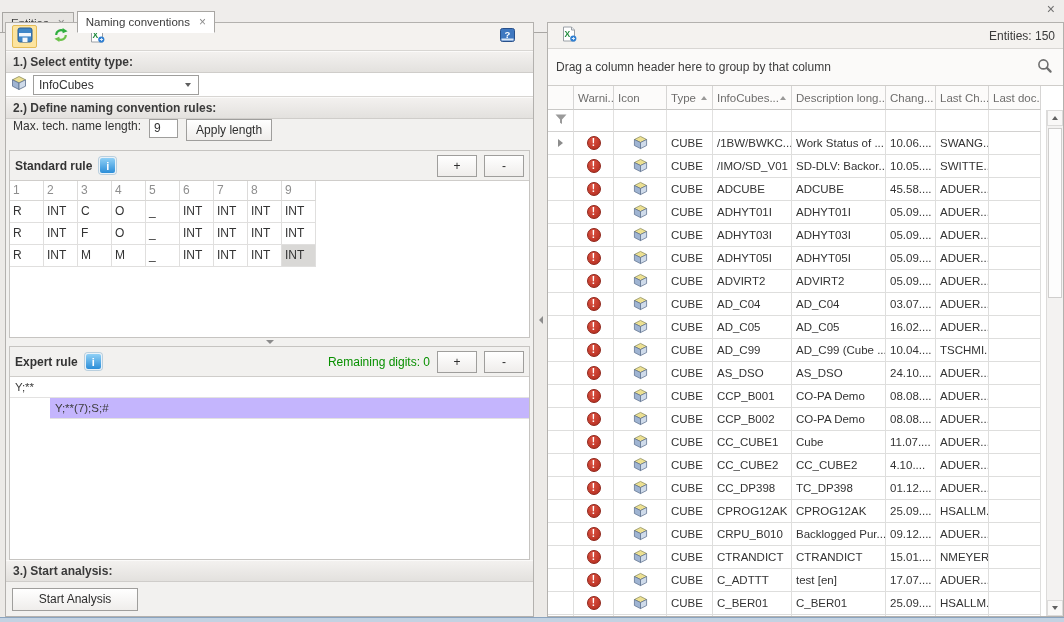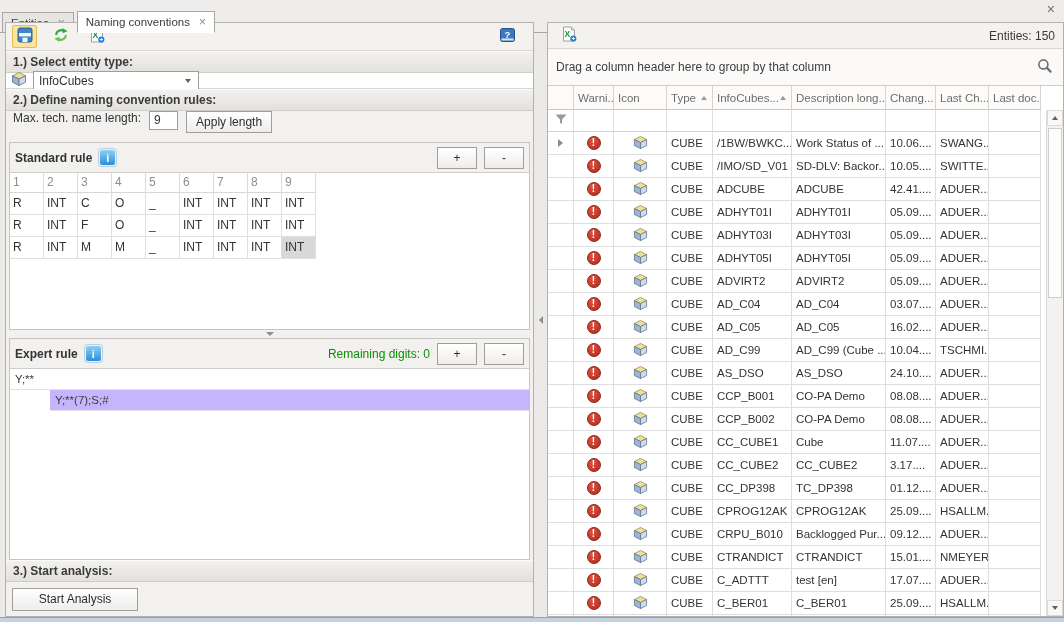--- a/index.html
+++ b/index.html
@@ -17,21 +17,21 @@
   .main { position:absolute; top:22px; left:0; right:0; bottom:5px; }
   .bottom-strip { position:absolute; left:0; right:0; bottom:0; height:5px; background:#c3d2e2; border-top:1px solid #8ba4bf; }
 
   
   .left-panel { position:absolute; left:5px; top:0; width:529px; height:100%; border:1px solid #b3b1ae; background:#f2f1ef; display:flex; flex-direction:column; }
   .lp-toolbar { height:28px; background:#f4f2ef; border-bottom:1px solid #d8d6d3; display:flex; align-items:center; padding:0 6px; gap:11px; flex:none; }
   .tool-btn { width:25px; height:23px; display:flex; align-items:center; justify-content:center; border-radius:2px; }
   .tool-btn.hl { background:#fce49f; border:1px solid #e3bb57; }
   .spacer { flex:1; }
   .sec-head { height:22px; line-height:21px; padding-left:7px; font-weight:bold; color:#3a3a3a; background:linear-gradient(#f3f1ef,#e3e1de); border-top:1px solid #fbfaf9; border-bottom:1px solid #cfcdca; flex:none; }
-  .entity-row { height:16px; background:#fff; display:flex; align-items:center; padding-left:5px; gap:6px; border-bottom:1px solid #d8d6d3; flex:none; }
+  .entity-row { height:24px; background:#fff; display:flex; align-items:center; padding-left:5px; gap:6px; border-bottom:1px solid #d8d6d3; flex:none; }
   .select { width:166px; height:20px; border:1px solid #9f9e9c; background:#fff; display:flex; align-items:center; padding-left:5px; }
   .dd-arrow { margin-left:auto; margin-right:7px; width:0; height:0; border-left:3.5px solid transparent; border-right:3.5px solid transparent; border-top:4px solid #5f5f5f; }
   .maxlen-row { height:31px; display:flex; align-items:flex-start; padding-left:7px; gap:8px; flex:none; }
   .txt-input { width:29px; height:19px; border:1px solid #9f9e9c; background:#fff; padding-left:4px; line-height:17px; }
   .btn { height:22px; border:1px solid #9f9e9c; background:linear-gradient(#ffffff,#efedeb); padding:0 9px; display:inline-flex; align-items:center; justify-content:center; color:#2e2e2e; }
   .small-btn { width:40px; }
 
   .rule-box { border:1px solid #c6c4c1; margin:0 3px; background:#f2f1ef; display:flex; flex-direction:column; }
   .rule-box.standard { height:188px; flex:none; }
   .rule-box.expert { flex:1; }
@@ -403,21 +403,21 @@
                 <svg width="15" height="15" viewBox="0 0 16 16">
                   <polygon points="8,1.5 14.5,4.8 8,8 1.5,4.8" fill="#ece092" stroke="#8a8a5a" stroke-width="0.8"></polygon>
                   <polygon points="1.5,4.8 8,8 8,14.5 1.5,11.2" fill="#9fb4d2" stroke="#5c6f8c" stroke-width="0.8"></polygon>
                   <polygon points="14.5,4.8 8,8 8,14.5 14.5,11.2" fill="#cfdbea" stroke="#5c6f8c" stroke-width="0.8"></polygon>
                 </svg>
               </span>
             </div>
             <div class="td">CUBE</div>
             <div class="td">ADCUBE</div>
             <div class="td">ADCUBE</div>
-            <div class="td">42.41....</div>
+            <div class="td">45.58....</div>
             <div class="td">ADUER...</div>
             <div class="td"></div>
             <div class="td filler"></div>
           </div>
 
           <div class="trow">
             <div class="td center"></div>
             <div class="td center">
               <span class="warn-icon"></span>
             </div>
@@ -679,21 +679,21 @@
                 <svg width="15" height="15" viewBox="0 0 16 16">
                   <polygon points="8,1.5 14.5,4.8 8,8 1.5,4.8" fill="#ece092" stroke="#8a8a5a" stroke-width="0.8"></polygon>
                   <polygon points="1.5,4.8 8,8 8,14.5 1.5,11.2" fill="#9fb4d2" stroke="#5c6f8c" stroke-width="0.8"></polygon>
                   <polygon points="14.5,4.8 8,8 8,14.5 14.5,11.2" fill="#cfdbea" stroke="#5c6f8c" stroke-width="0.8"></polygon>
                 </svg>
               </span>
             </div>
             <div class="td">CUBE</div>
             <div class="td">CC_CUBE2</div>
             <div class="td">CC_CUBE2</div>
-            <div class="td">3.17....</div>
+            <div class="td">4.10....</div>
             <div class="td">ADUER...</div>
             <div class="td"></div>
             <div class="td filler"></div>
           </div>
 
           <div class="trow">
             <div class="td center"></div>
             <div class="td center">
               <span class="warn-icon"></span>
             </div>

